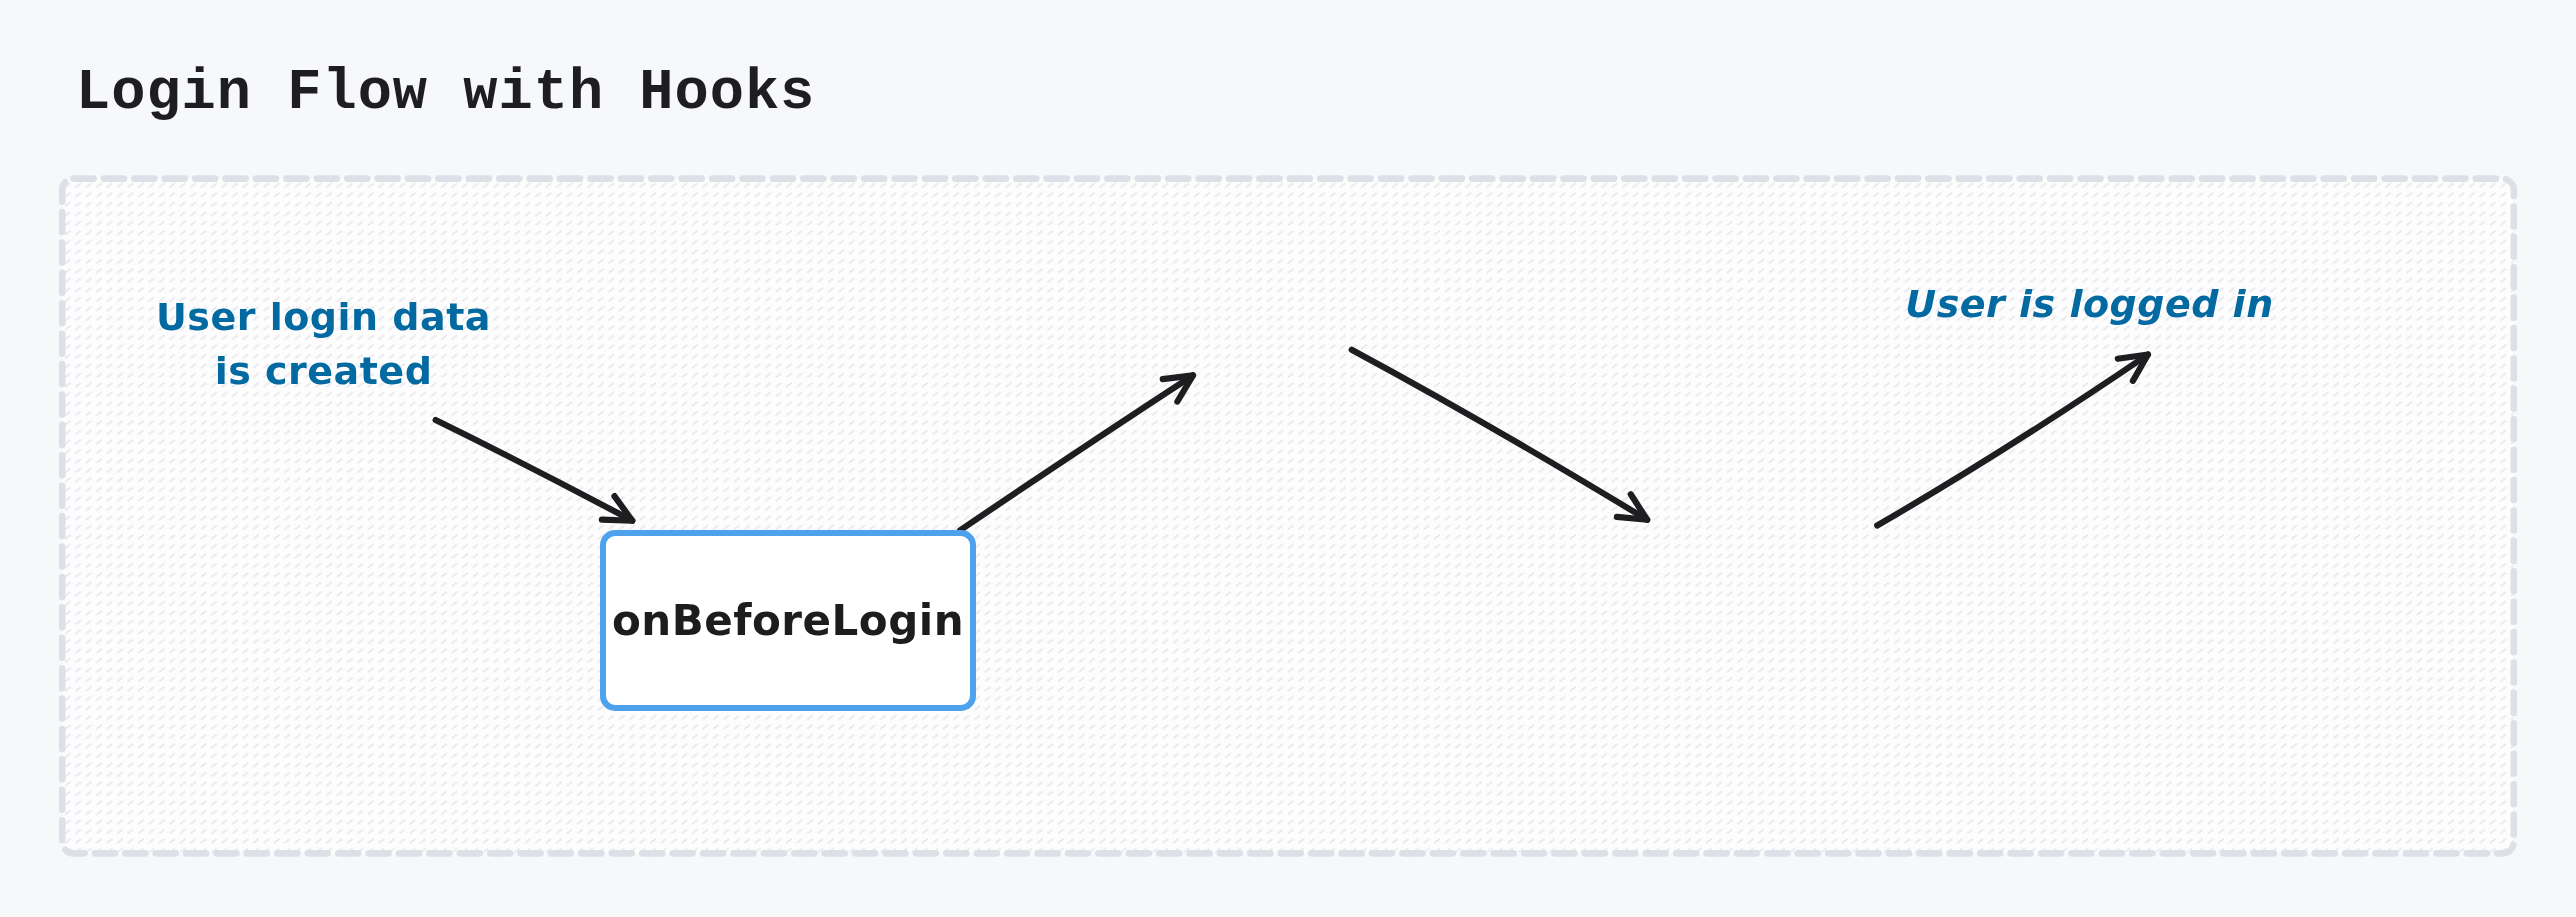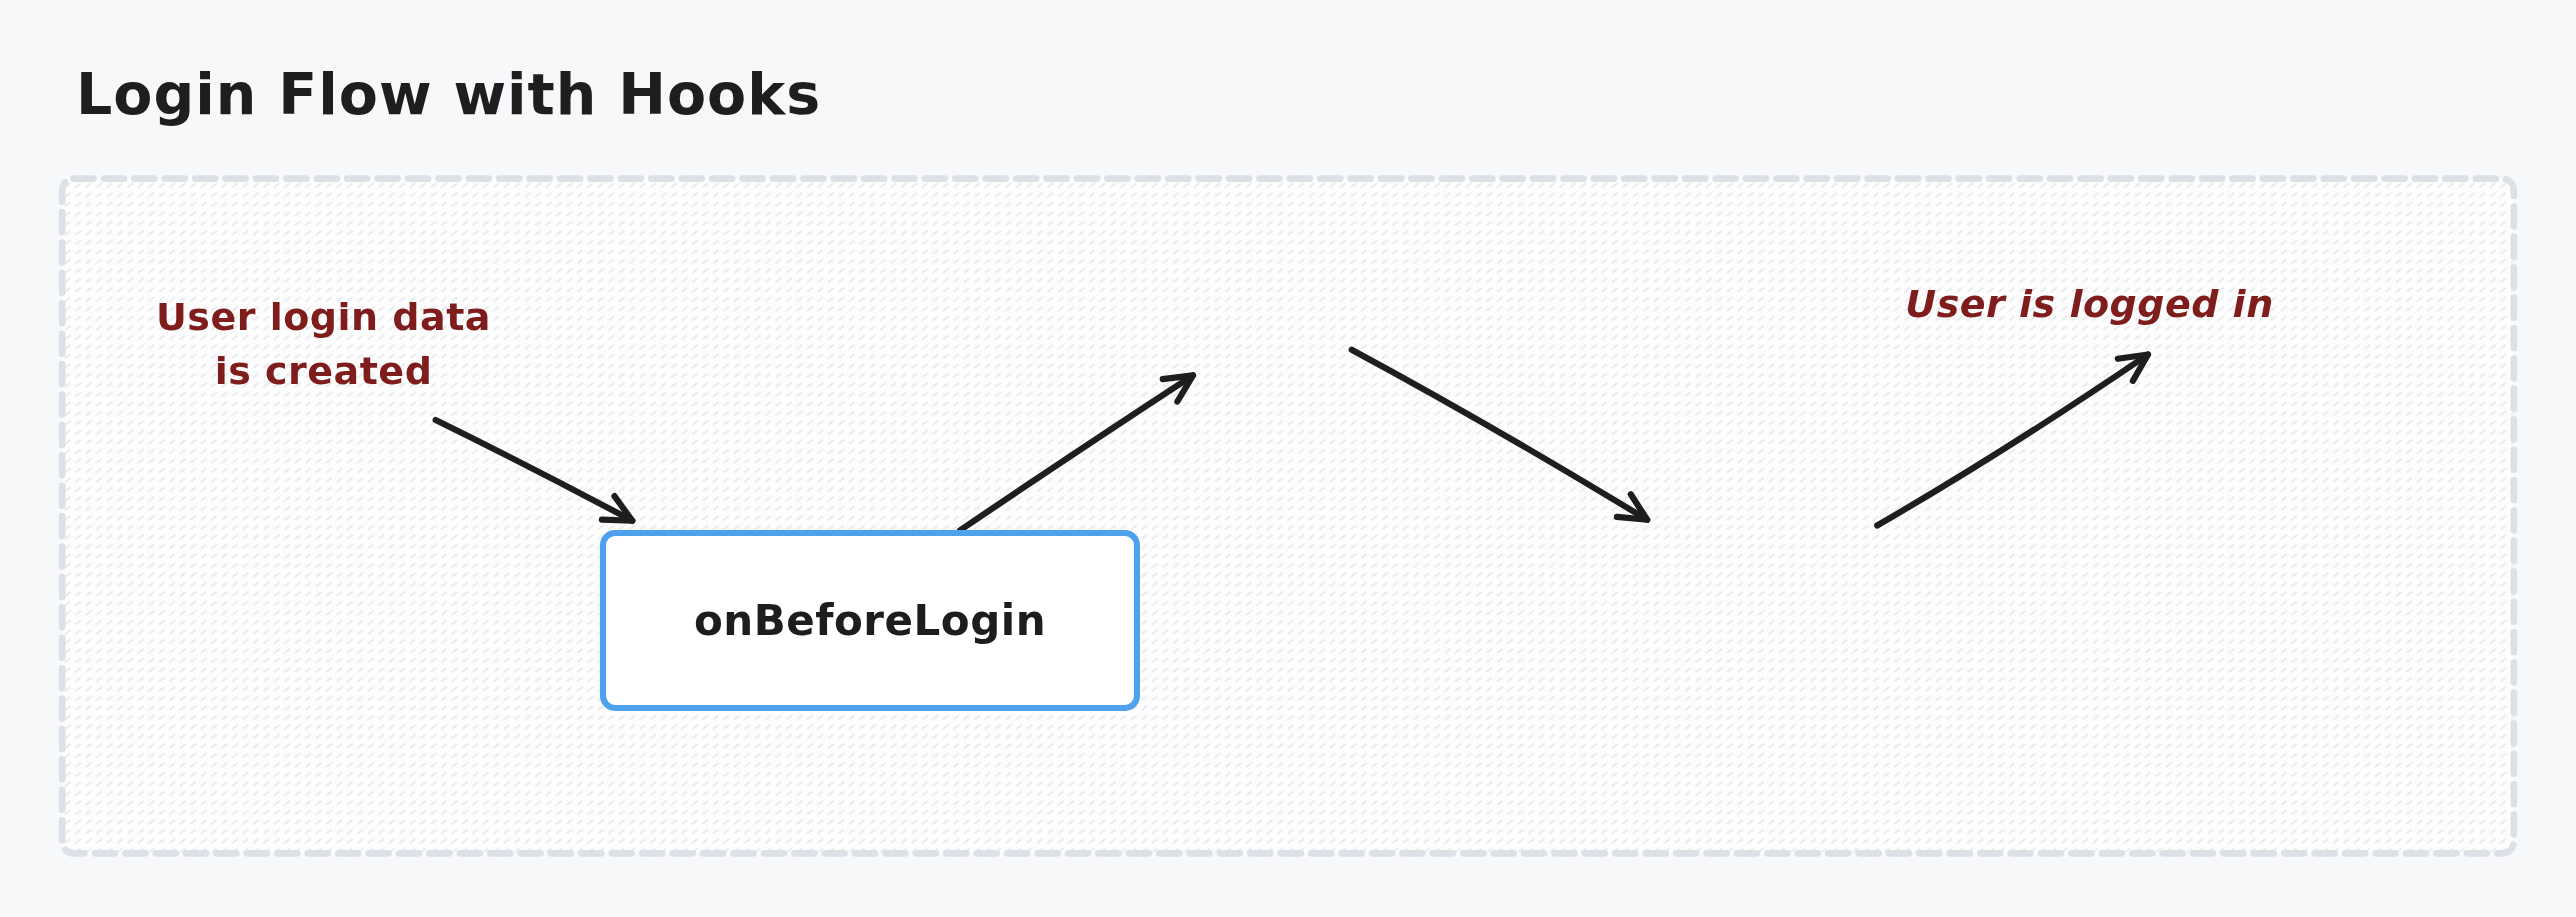--- a/index.html
+++ b/index.html
@@ -18,32 +18,33 @@
   .diagram-title {
     position: absolute;
     left: 76px;
     top: 61px;
     font-size: 57px;
     font-weight: bold;
     letter-spacing: 1px;
     color: #1e1e20;
     white-space: nowrap;
     margin: 0;
+    font-family: Liberation Mono, monospace;
   }
   .geom {
     position: absolute;
     left: 0;
     top: 0;
     width: 2576px;
     height: 917px;
   }
   .node {
     position: absolute;
     box-sizing: border-box;
-    width: 540px;
+    width: 376px;
     height: 181px;
     background: #ffffff;
     border: 6.7px solid #4da1ed;
     border-radius: 15px;
     display: flex;
     align-items: center;
     justify-content: center;
   }
   .node-before { left: 600px; top: 530px; }
   .node-after  { left: 1597px; top: 530px; }
@@ -53,21 +54,21 @@
     letter-spacing: 0.5px;
     color: #1d1d1f;
     white-space: nowrap;
   }
   .annotation {
     position: absolute;
     text-align: center;
     font-size: 38px;
     font-weight: bold;
     letter-spacing: 0.5px;
-    color: #7f1d1d;
+    color: #0369a1;
     line-height: 1.42;
   }
   .ann-received { left: 124px;  top: 291px; width: 399px; }
   .ann-session  { left: 1066px; top: 297px; width: 456px; white-space: nowrap; }
   .ann-loggedin { left: 1904px; top: 278px; width: 371px; white-space: nowrap; font-style: italic; }
 </style>
 </head>
 <body>
 
 <div class="canvas">

